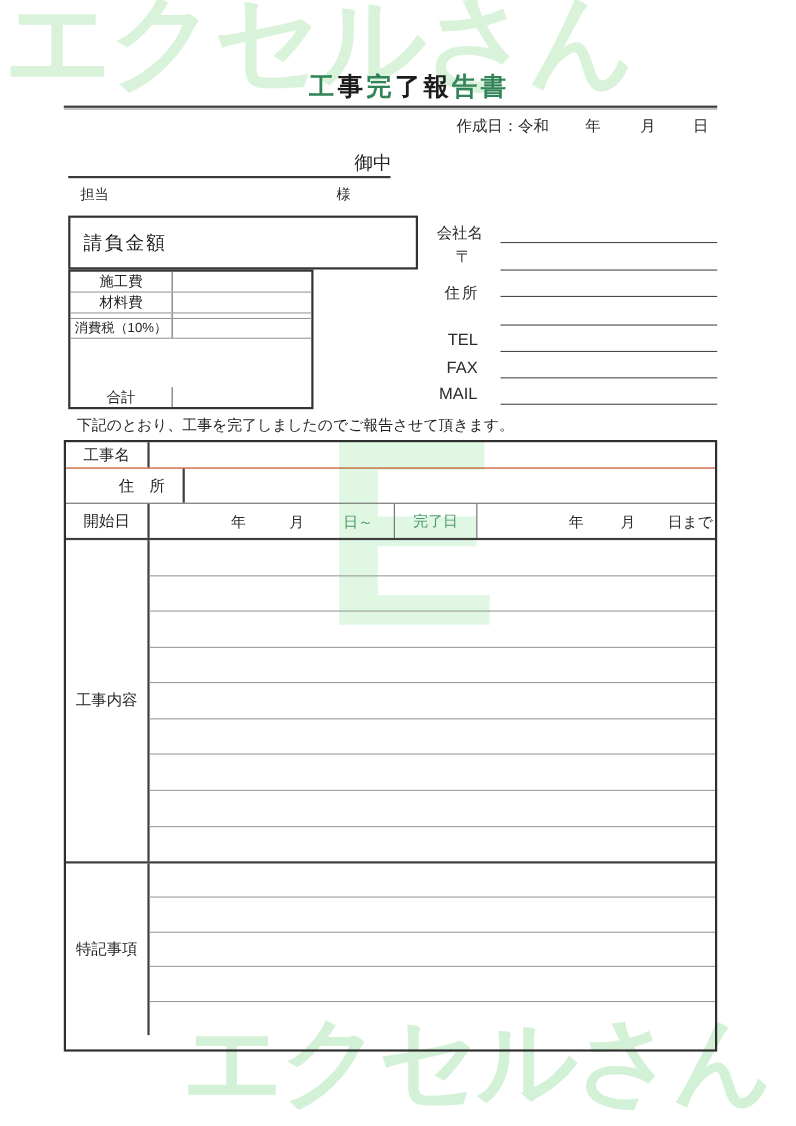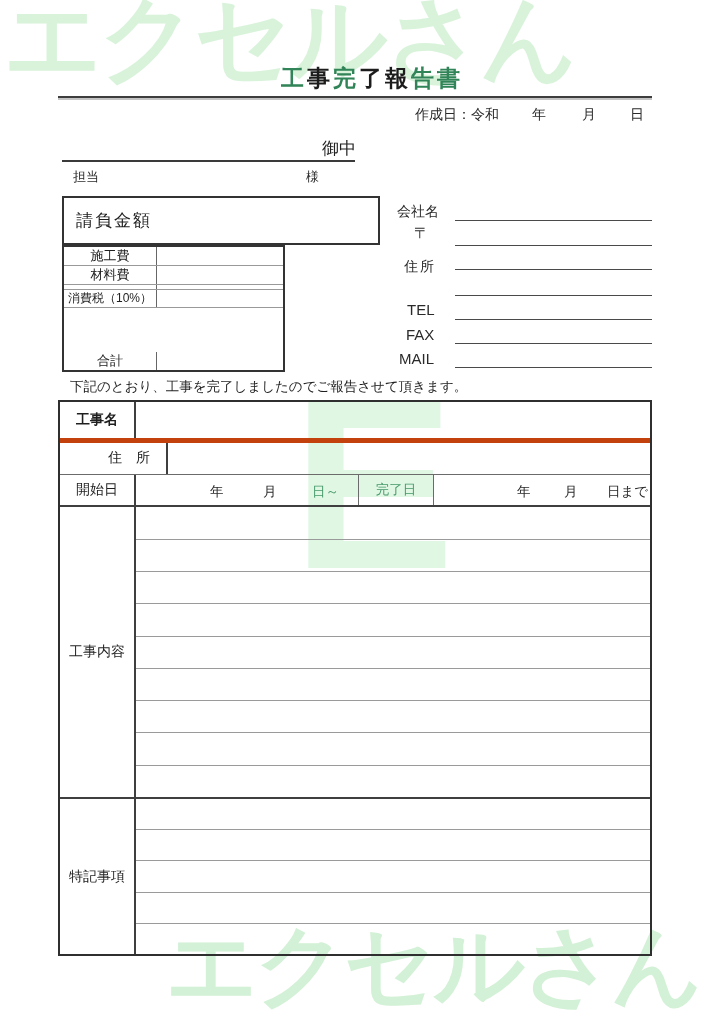--- a/index.html
+++ b/index.html
@@ -56,21 +56,21 @@
   
   .statement { left:70px; top:378px; font-size:13.5px; color:#1f1f1f; white-space:nowrap; }
 
   
   .main-table { left:58px; top:400px; width:594px; height:556px; border:2px solid #2f2f2f;
                 display:flex; flex-direction:column; background:transparent; z-index:1; }
   .mt-row { display:flex; }
   .lbl-cell { width:76px; border-right:2px solid #3f3f3f; display:flex;
               align-items:center; justify-content:center; font-size:14px;
               color:#1f1f1f; white-space:nowrap; }
-  .r1 { height:41px; border-bottom:5px solid #c2410c;font-weight:bold; }
+  .r1 { height:24px; border-bottom:1px solid #c2410c; }
   .r2 { height:32px; border-bottom:1px solid #6b6b6b;padding-left:32px; }
   .r3 { height:33px; border-bottom:2px solid #3f3f3f; }
   .val-cell { flex:1; }
   .date-cell { position:relative; font-size:13.5px; color:#2a2a2a; }
   .date-cell span { position:absolute; top:8px; }
   .start-cell { width:222px; }
   .kanryo-cell { width:76px; border-left:1px solid #6b6b6b; border-right:1px solid #6b6b6b;
                  display:flex; align-items:center; justify-content:center;
                  font-size:13.5px; }
   .end-cell { flex:1; }

